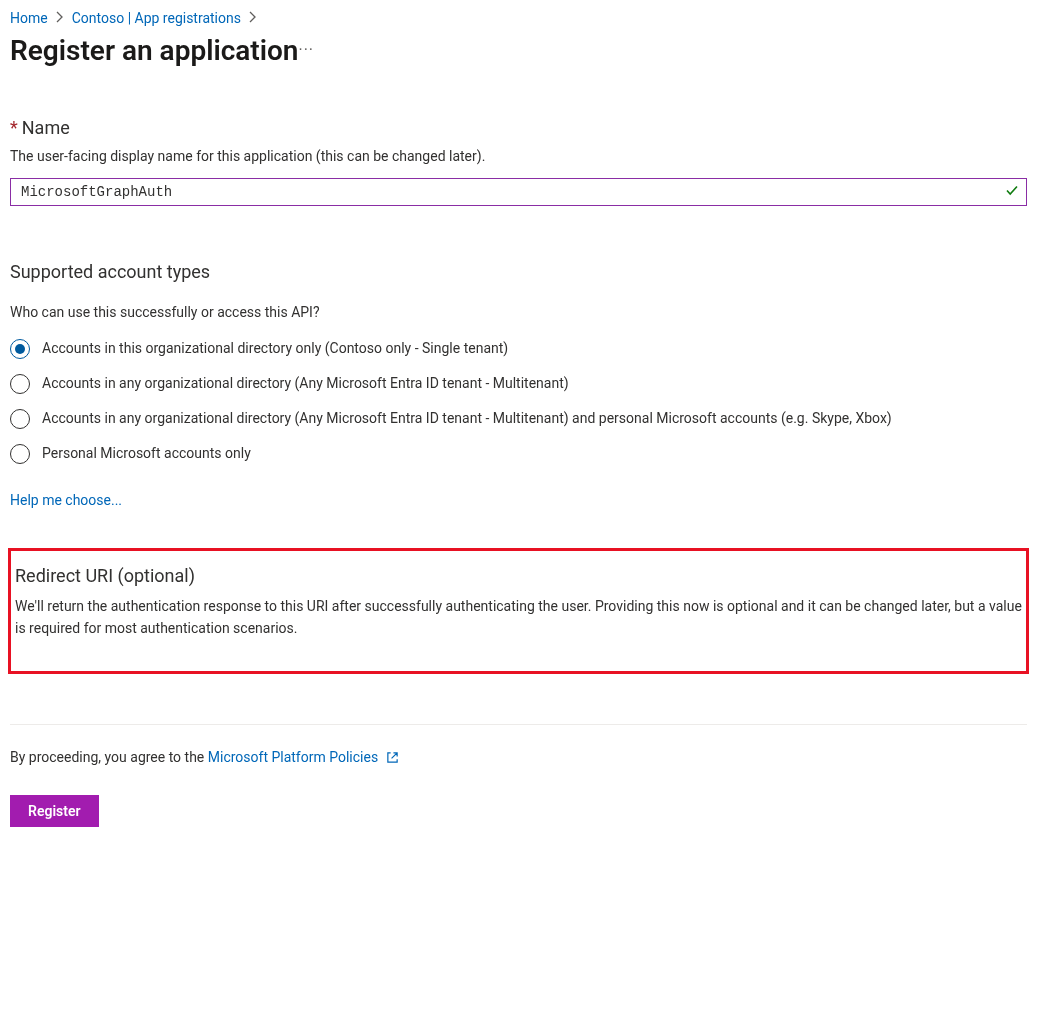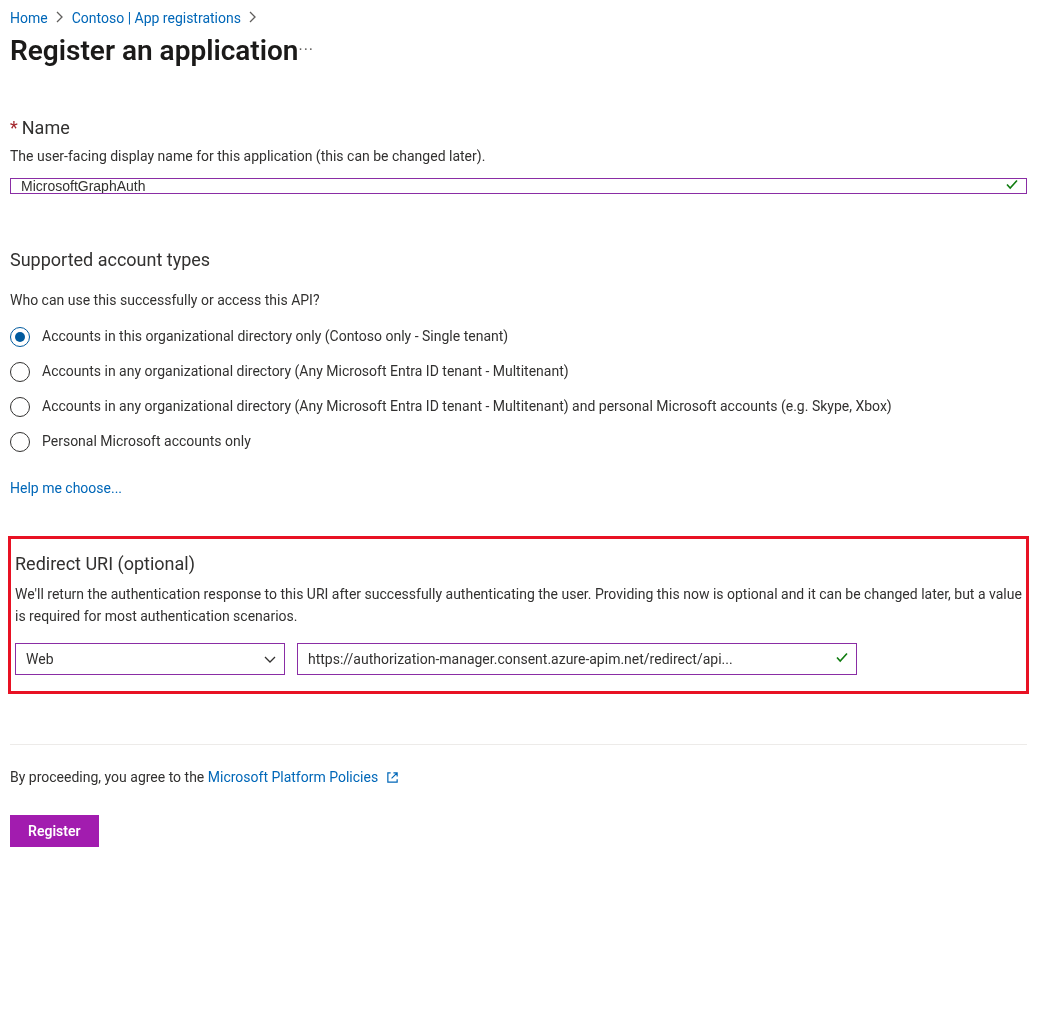--- a/index.html
+++ b/index.html
@@ -57,24 +57,24 @@
     font-size: 14px;
     color: #323130;
     margin-bottom: 14px;
   }
   .name-input-wrap {
     position: relative;
     margin-bottom: 55px;
   }
   .text-input {
     width: 100%;
-    height: 16px;
+    height: 28px;
     padding: 4px 32px 4px 10px;
     font-size: 14px;
-    font-family: Liberation Sans, sans-serif;
+    font-family: Liberation Mono, monospace;
     border: 1px solid #8a2da5;
     outline: none;
     color: #323130;
     background: #fff;
   }
   .input-check {
     position: absolute;
     right: 8px;
     top: 50%;
     transform: translateY(-50%);
@@ -272,38 +272,20 @@
     <span class="radio-label">Personal Microsoft accounts only</span>
   </label>
 </div>
 <a href="#" class="help-link">Help me choose...</a>
 
 
 <div class="highlight-box">
   <div class="inner">
     <h2 class="section-h" style="margin-bottom:4px;">Redirect URI (optional)</h2>
     <div class="redirect-desc">We'll return the authentication response to this URI after successfully authenticating the user. Providing this now is optional and it can be changed later, but a value is required for most authentication scenarios.</div>
-    <div class="redirect-row">
-      <div class="platform-select">
-        <span>Web</span>
-        <span class="chev">
-          <svg width="12" height="8" viewBox="0 0 12 8">
-              <path d="M1 1l5 5 5-5" fill="none" stroke="#323130" stroke-width="1.3"></path>
-            </svg>
-        </span>
-      </div>
-      <div class="uri-input-wrap">
-        <input type="text" class="uri-input" value="https://authorization-manager.consent.azure-apim.net/redirect/api..." style="">
-        <span class="uri-check">
-          <svg width="14" height="14" viewBox="0 0 14 14">
-              <path d="M2 7l3.2 3.5L12 3" fill="none" stroke="#107c10" stroke-width="1.6"></path>
-            </svg>
-        </span>
-      </div>
-    </div>
   </div>
 </div>
 
 <hr class="sep-line">
 
 <div class="policies-row">
   <span>By proceeding, you agree to the </span><a href="#">Microsoft Platform Policies</a>
   <span class="ext-link-icon">
     <svg width="13" height="13" viewBox="0 0 14 14">
         <path d="M5 2H2v10h10V9M8 2h4v4M12 2L6 8" fill="none" stroke="#0067b8" stroke-width="1.3"></path>

